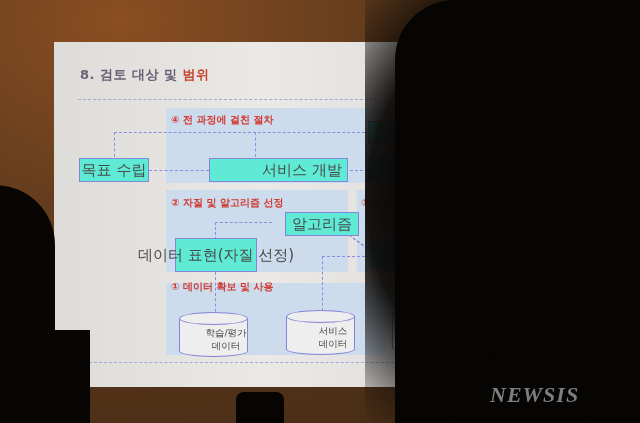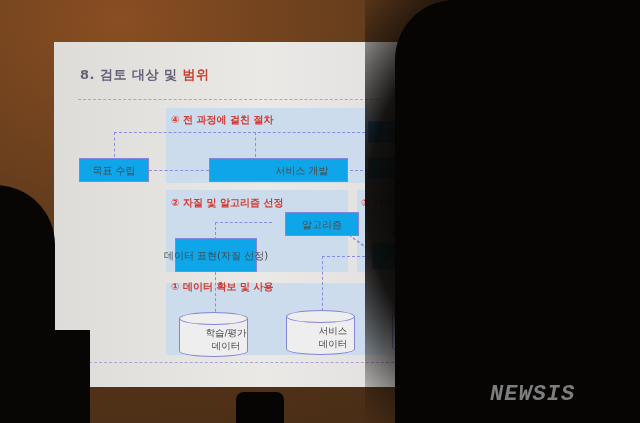--- a/index.html
+++ b/index.html
@@ -6,38 +6,38 @@
   body{width:640px;height:423px;overflow:hidden;position:relative;
     background:radial-gradient(ellipse at 120px 20px,#8a4e22 0%,#5e3a1c 40%,#3e2613 100%);
     font-family:"DejaVu Sans",sans-serif;}
   .slide{position:absolute;left:54px;top:42px;width:420px;height:345px;background:#e4e2df;
     background:linear-gradient(90deg,#dedcd8 0%,#ebe9e6 50%,#dcdcdc 100%);}
   .title{position:absolute;left:80px;top:66px;font-size:13px;font-weight:bold;color:#6a5f78;letter-spacing:0.5px;}
   .title .accent{color:#c8412f;}
   .dash{position:absolute;height:0;border-top:1.5px dashed #a7a4d8;}
   .panel{position:absolute;background:#ccdcec;}
   .sec{position:absolute;font-size:10px;font-weight:bold;color:#d23a32;white-space:nowrap;}
-  .box{position:absolute;border:1.5px solid #8584d8;background:#0ea5e9;color:#4a4a4a;font-size:10px;
+  .box{position:absolute;border:1.5px solid #8584d8;background:#5eead4;color:#4a4a4a;font-size:15px;
     display:flex;align-items:center;justify-content:center;text-align:center;line-height:13px;white-space:nowrap;}
   .cyl{position:absolute;width:70px;height:46px;}
   .cyl .body{position:absolute;left:0;top:6px;width:67px;height:38px;border:1.5px solid #8584d8;border-top:none;
     border-radius:0 0 34px 34px/0 0 6px 6px;background:#eeeeef;}
   .cyl .top{position:absolute;left:0;top:0;width:67px;height:11px;border:1.5px solid #8584d8;border-radius:50%;background:#eeeeef;}
   .cyl .lbl{position:absolute;left:0;top:14px;width:70px;text-align:center;font-size:9.5px;line-height:13px;color:#4a4a4a;padding-left:12px;}
   .line{position:absolute;border-color:#8c8ce0;}
   .h{height:0;border-top:1.5px dashed #8c8ce0;}
   .v{width:0;border-left:1.5px dashed #8c8ce0;}
   .shadow-right{position:absolute;left:365px;top:0;width:275px;height:423px;
     background:radial-gradient(ellipse at 230px 200px,#000 0%,#050403 55%,rgba(10,8,6,0.95) 70%,rgba(10,8,6,0) 100%);}
   .shadow-right2{position:absolute;left:395px;top:0;width:245px;height:423px;background:#060504;border-radius:60px 0 0 0;}
   .head-left{position:absolute;left:-60px;top:185px;width:115px;height:240px;background:#070605;border-radius:0 60px 0 0;}
   .head-left2{position:absolute;left:0;top:330px;width:90px;height:93px;background:#070605;}
   .mic{position:absolute;left:236px;top:392px;width:48px;height:31px;background:#060504;border-radius:8px 8px 0 0;}
   .blob{position:absolute;left:440px;top:355px;width:160px;height:80px;background:#060504;border-radius:50%;}
-  .wm{position:absolute;left:490px;top:382px;font-family:Liberation Mono, monospace;font-weight:bold;font-style:italic;
+  .wm{position:absolute;left:490px;top:382px;font-family:Liberation Serif, serif;font-weight:bold;font-style:italic;
     font-size:22px;color:#7e7e7e;letter-spacing:1px;}
   .pg{position:absolute;left:82px;top:369px;font-size:6px;color:#6a6a8a;}
   .tri{position:absolute;left:69px;top:367px;width:0;height:0;border-left:9px solid #6c6cd8;border-top:5px solid transparent;border-bottom:5px solid transparent;}
   .person{position:absolute;left:391px;top:215px;}
 </style>
 </head>
 <body>
 
 <div class="slide"></div>
 

